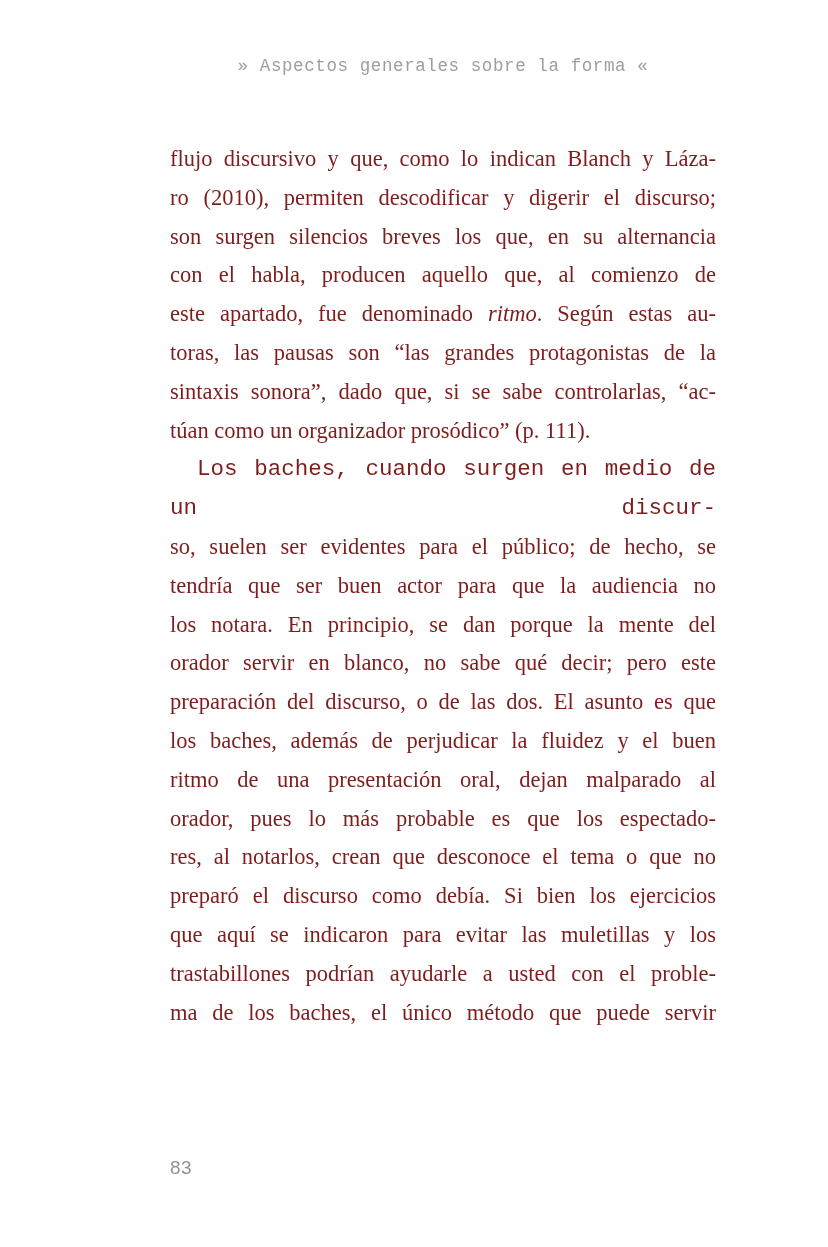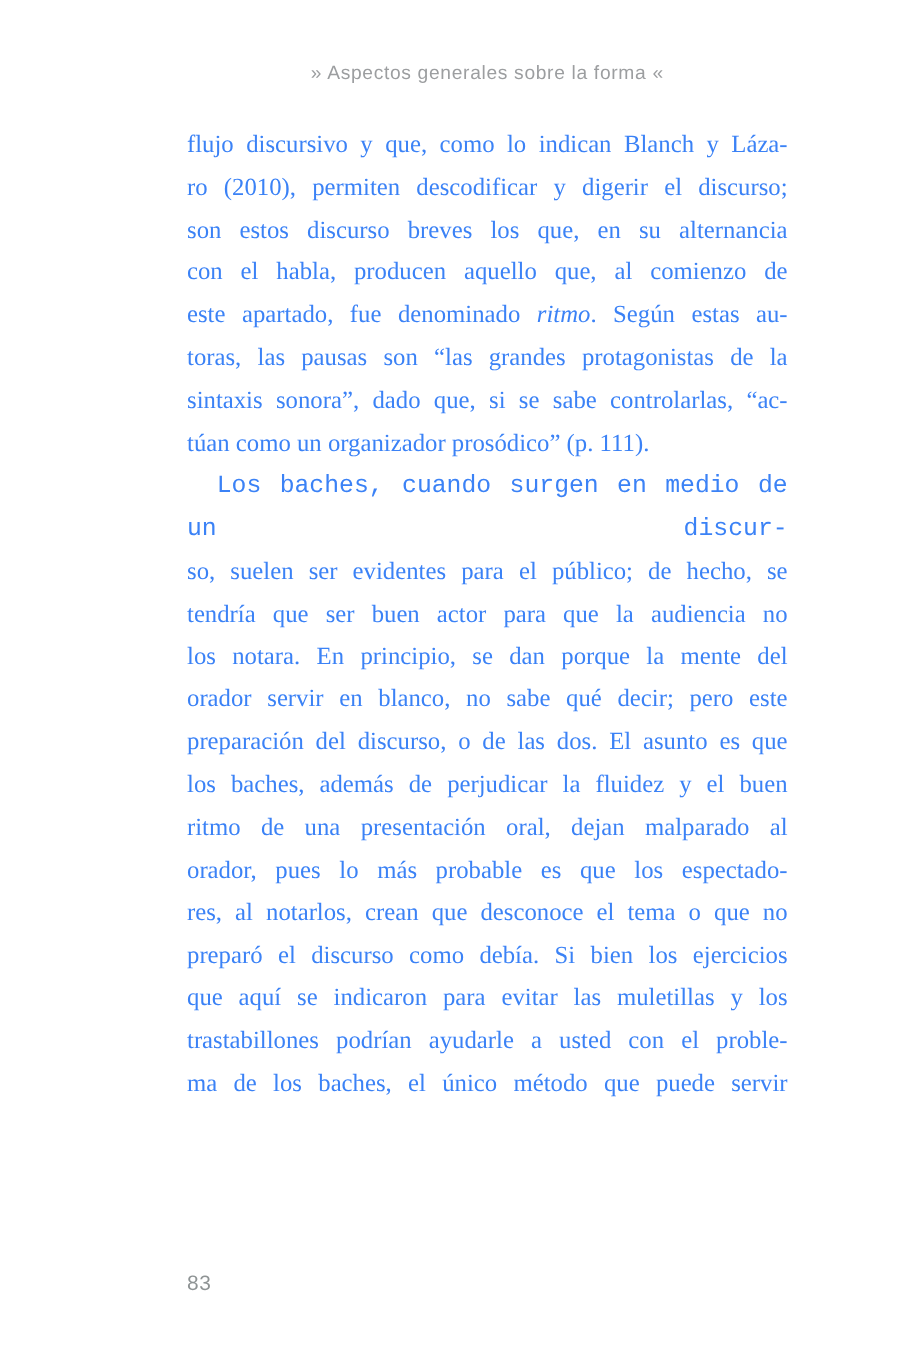--- a/index.html
+++ b/index.html
@@ -10,33 +10,33 @@
     background: #ffffff;
     font-family: "Liberation Serif", serif;
     overflow: hidden;
   }
   .running-header {
     position: absolute;
     top: 56px;
     left: 170px;
     width: 546px;
     text-align: center;
-    font-family: Liberation Sans, sans-serif;
+    font-family: Liberation Mono, monospace;
     font-size: 17.5px;
     letter-spacing: 0.6px;
     color: #9c9ea0;
   }
   .body-text {
     position: absolute;
-    top: 112px;
+    top: 140px;
     left: 170px;
     width: 546px;
     font-size: 22.5px;
     line-height: 38.8px;
-    color: #3b82f6;
+    color: #7f1d1d;
   }
   .line {
     text-align: justify;
     text-align-last: justify;
     -moz-text-align-last: justify;
   }
   .line.no-just { text-align-last: left; -moz-text-align-last: left; }
   .line.indent { text-indent: 27px; font-family: Liberation Mono, monospace; }
   .it { font-style: italic; }
   .page-number {
@@ -55,21 +55,21 @@
 <body>
 
 <div class="page">
 
   <div class="running-header">» Aspectos generales sobre la forma «</div>
 
   <div class="body-text">
       <div>
         <div class="line"><span>flujo discursivo y que, como lo indican Blanch y Láza-</span></div>
         <div class="line"><span>ro (2010), permiten descodificar y digerir el discurso;</span></div>
-        <div class="line"><span>son estos discurso breves los que, en su alternancia</span></div>
+        <div class="line"><span>son surgen silencios breves los que, en su alternancia</span></div>
         <div class="line"><span>con el habla, producen aquello que, al comienzo de</span></div>
         <div class="line"><span>este apartado, fue denominado </span><span class="it">ritmo</span><span>. Según estas au-</span></div>
         <div class="line"><span>toras, las pausas son “las grandes protagonistas de la</span></div>
         <div class="line"><span>sintaxis sonora”, dado que, si se sabe controlarlas, “ac-</span></div>
         <div class="line no-just"><span>túan como un organizador prosódico” (p. 111).</span></div>
       </div>
       <div>
         <div class="line indent"><span>Los baches, cuando surgen en medio de un discur-</span></div>
         <div class="line"><span>so, suelen ser evidentes para el público; de hecho, se</span></div>
         <div class="line"><span>tendría que ser buen actor para que la audiencia no</span></div>

